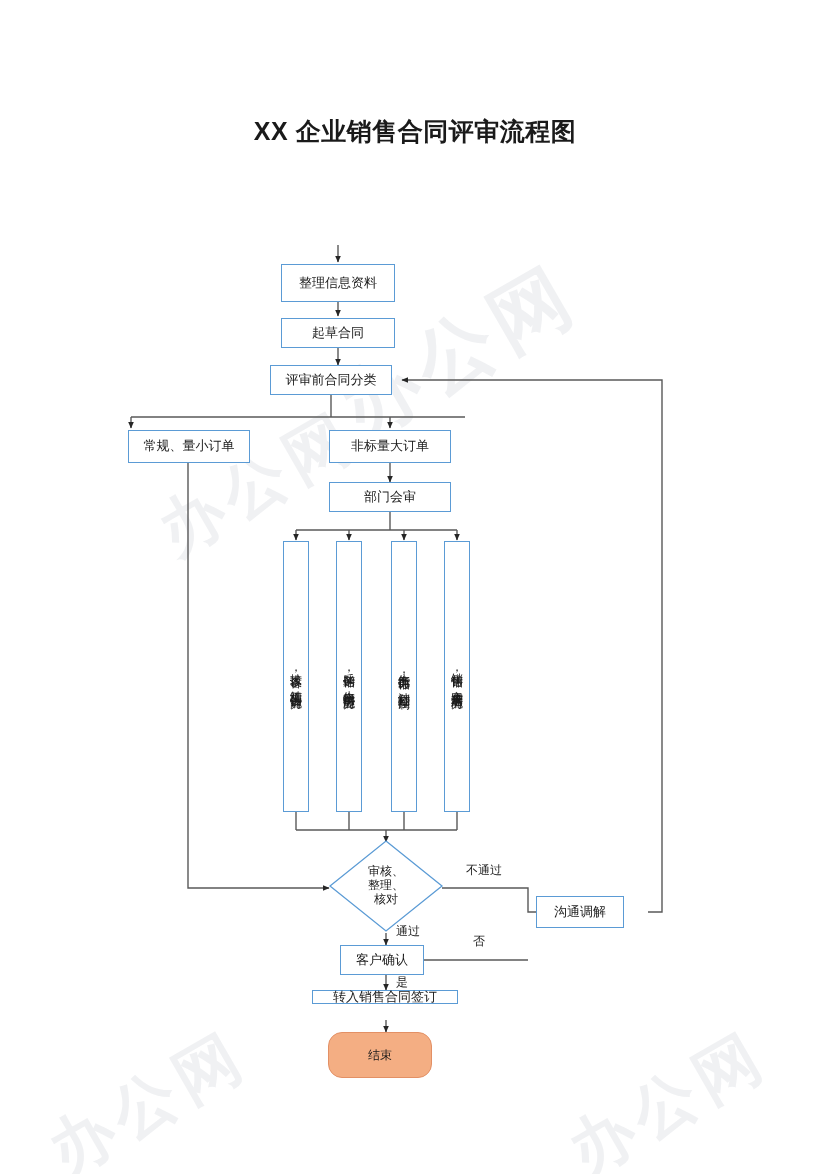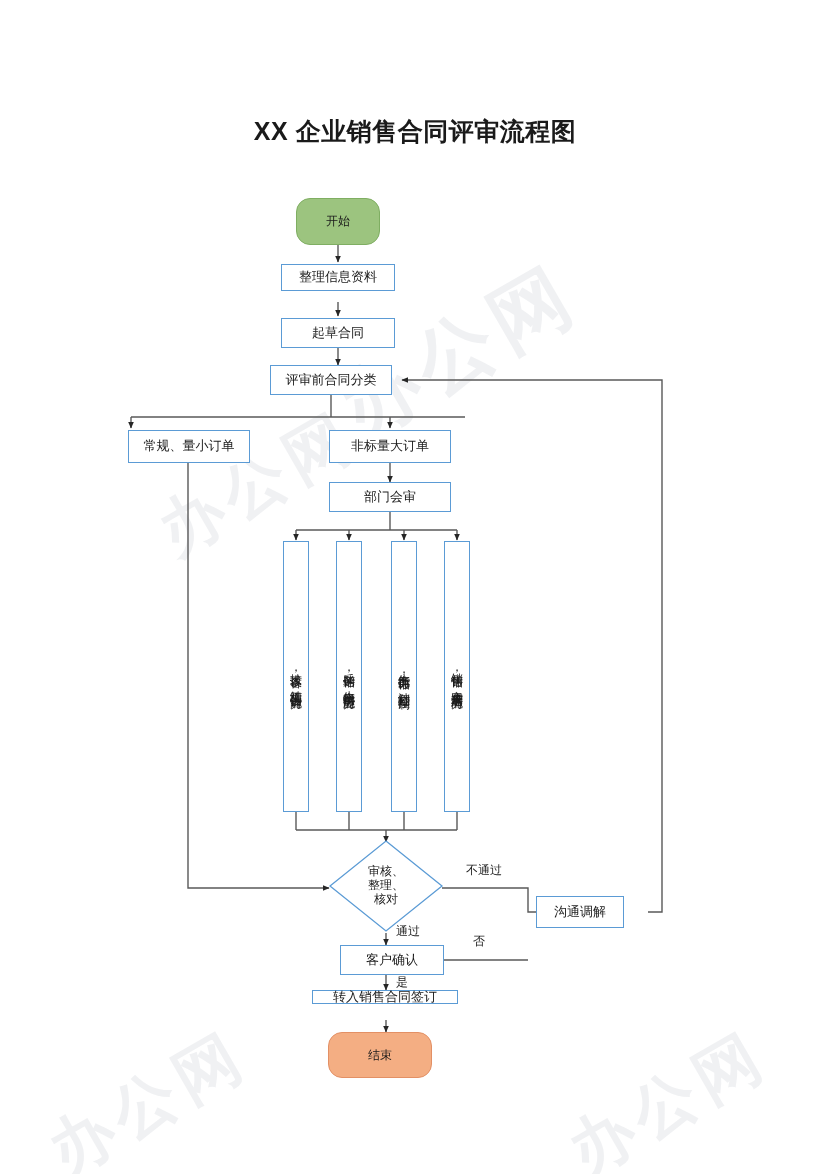--- a/index.html
+++ b/index.html
@@ -186,25 +186,22 @@
         <path d="M424,960 L528,960"></path>
 
         <path d="M648,912 L662,912 L662,380 L402,380" marker-end="url(#ahl)"></path>
 
         <path d="M386,975 L386,990" marker-end="url(#ah)"></path>
 
         <path d="M386,1020 L386,1032" marker-end="url(#ah)"></path>
       </g>
     </svg>
 
-    <div class="node terminator term-start" style="left:296px; top:198px; width:84px; height:47px;">
-      <span>开始</span>
-    </div>
-
-    <div class="node proc" style="left:281px; top:264px; width:114px; height:27px;">
+
+    <div class="node proc" style="left:281px; top:264px; width:114px; height:38px;">
       <span>整理信息资料</span>
     </div>
 
     <div class="node proc" style="left:281px; top:318px; width:114px; height:30px;">
       <span>起草合同</span>
     </div>
 
     <div class="node proc" style="left:270px; top:365px; width:122px; height:30px;">
       <span>评审前合同分类</span>
     </div>
@@ -247,21 +244,21 @@
           <div>整理、</div>
           <div>核对</div>
         </div>
       </div>
     </div>
 
     <div class="node proc" style="left:536px; top:896px; width:88px; height:32px;">
       <span>沟通调解</span>
     </div>
 
-    <div class="node proc" style="left:340px; top:945px; width:104px; height:30px;">
+    <div class="node proc" style="left:340px; top:945px; width:84px; height:30px;">
       <span>客户确认</span>
     </div>
 
     <div class="node proc" style="left:312px; top:990px; width:146px; height:14px;">
       <span>转入销售合同签订</span>
     </div>
 
     <div class="node terminator term-end" style="left:328px; top:1032px; width:104px; height:46px;">
       <span>结束</span>
     </div>

